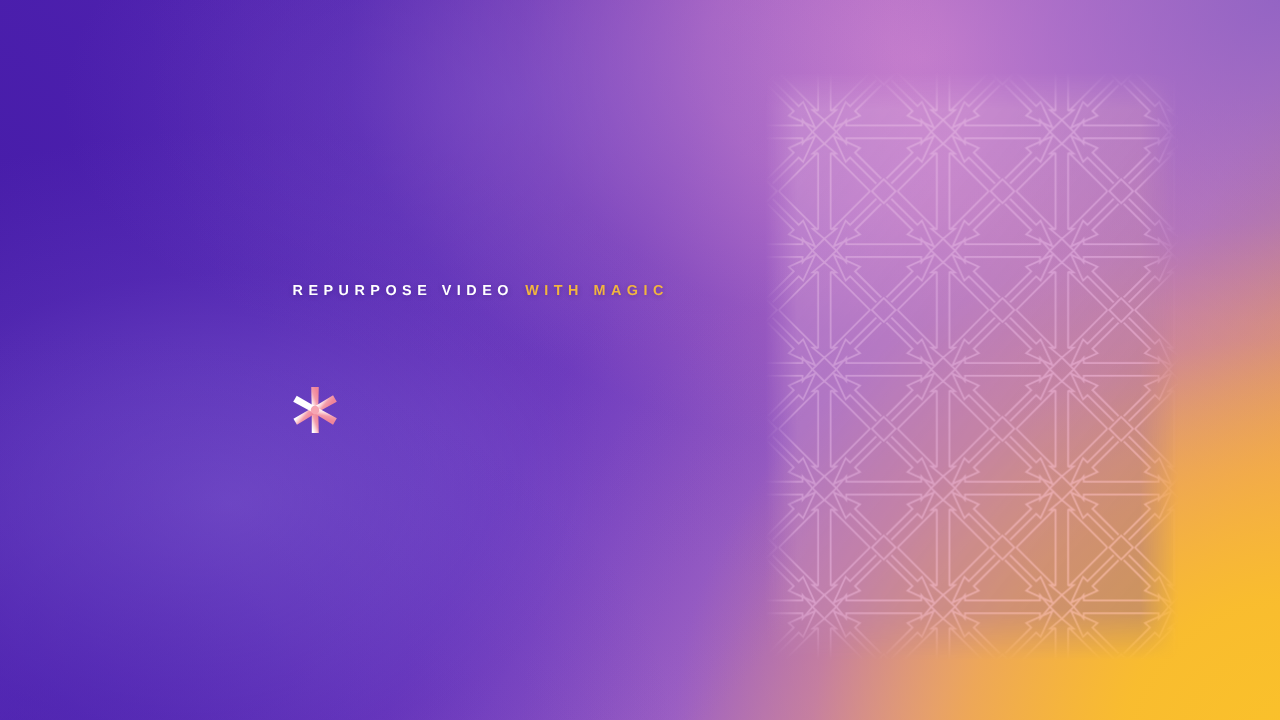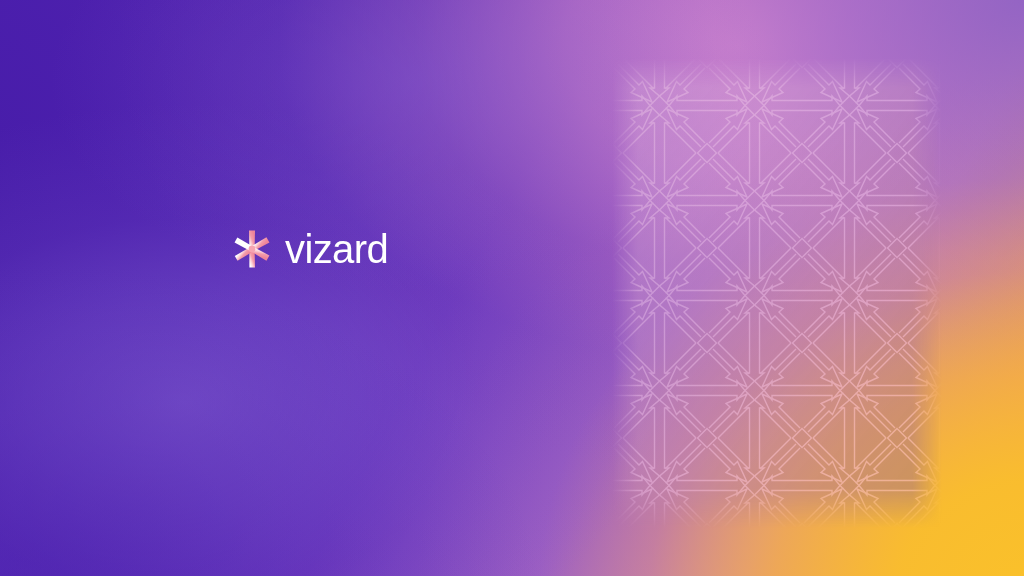--- a/index.html
+++ b/index.html
@@ -232,20 +232,23 @@
         </linearGradient>
       </defs>
 
       <rect x="-20" y="-20" width="380" height="520" fill="url(#starTile)"></rect>
       <rect x="0" y="0" width="330" height="470" fill="url(#strokeTint)" style="mix-blend-mode:overlay"></rect>
     </svg>
   </div>
 
   <div id="content">
 
+    <div id="tagline">
+      <span class="tag-white">REPURPOSE VIDEO</span><span class="tag-gap"></span><span class="tag-gold">WITH MAGIC</span>
+    </div>
 
     <div id="logo-lockup">
 
       <svg id="logo-mark" viewBox="0 0 100 100" xmlns="http://www.w3.org/2000/svg">
         <defs>
           <linearGradient id="spokeGrad" x1="0.15" y1="0.9" x2="0.75" y2="0.18">
             <stop offset="0%" stop-color="#ffffff"></stop>
             <stop offset="30%" stop-color="#fbd3d8"></stop>
             <stop offset="58%" stop-color="#f39cab"></stop>
             <stop offset="100%" stop-color="#ef8599"></stop>
@@ -274,17 +277,16 @@
           </g>
 
           <g transform="rotate(120)">
             <path d="M-6.5 0 L6.5 0 L7.5 46 L-6.5 46 Z" fill="url(#whiteSpoke)"></path>
           </g>
 
           <circle cx="0" cy="0" r="8.5" fill="#f6a5b2"></circle>
         </g>
       </svg>
 
-      <div id="wordmark">vizard</div>
     </div>
 
   </div>
 </div>
 
 </body></html>

